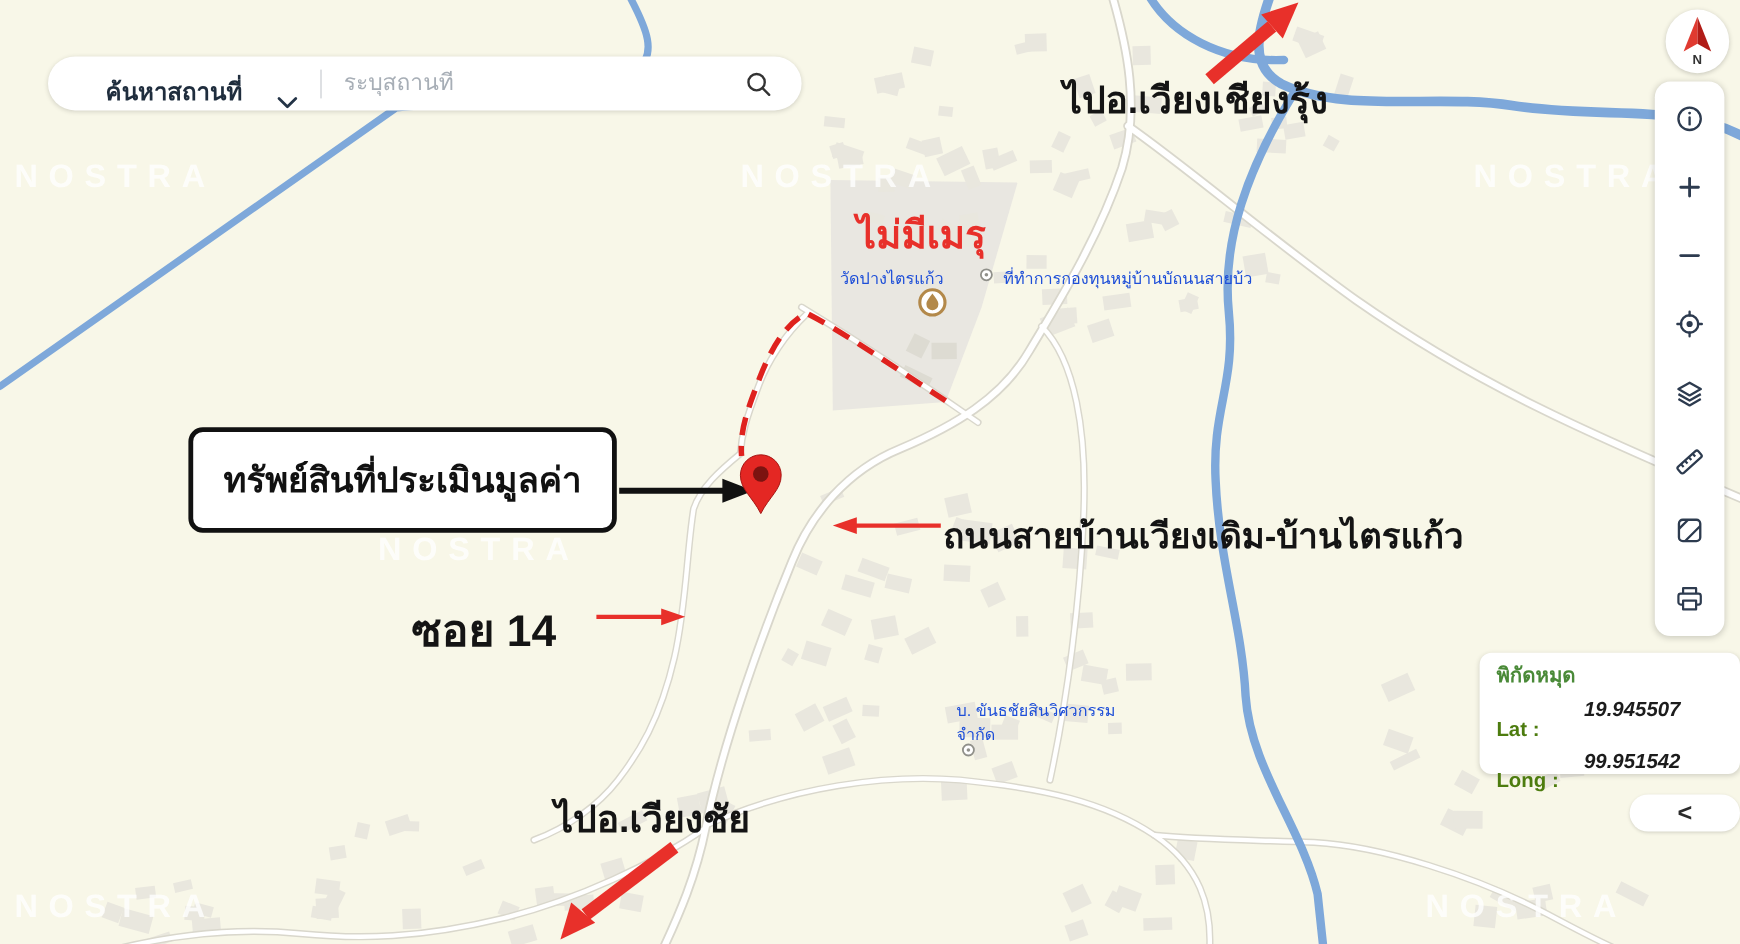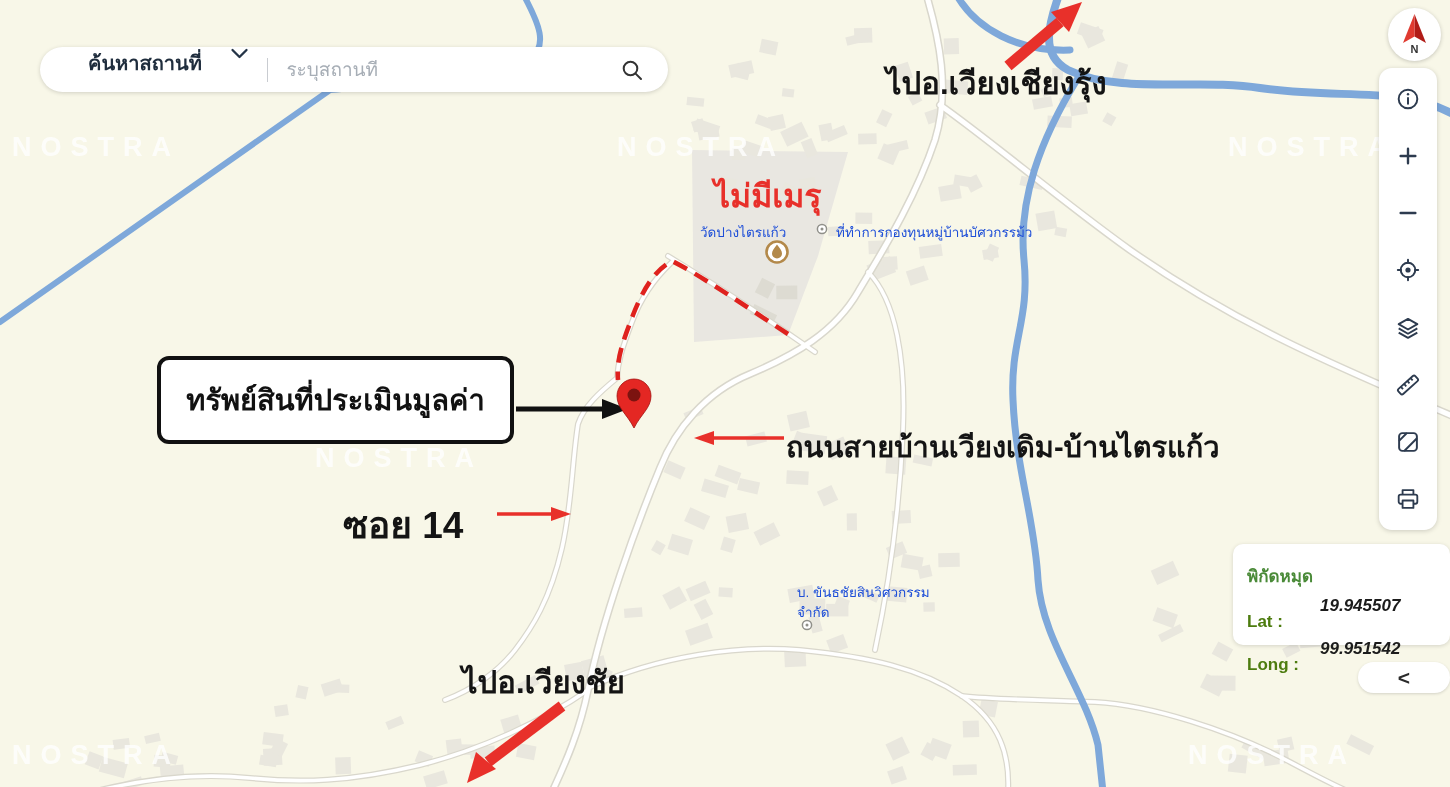--- a/index.html
+++ b/index.html
@@ -12,21 +12,21 @@
       letter-spacing:9px;white-space:nowrap;pointer-events:none;}
 
   
   .ann{position:absolute;color:#141414;font-weight:bold;font-size:30px;white-space:nowrap;}
   .ann-red{position:absolute;color:#e8302a;font-weight:bold;white-space:nowrap;}
   .poi-label{position:absolute;color:#1d4ed8;font-size:13.5px;white-space:nowrap;}
 
   
   .search-bar{position:absolute;left:40px;top:47px;width:628px;height:45px;background:#fff;
       border-radius:23px;box-shadow:0 1px 4px rgba(0,0,0,.16);display:flex;align-items:center;}
-  .search-cat{display:flex;align-items:flex-start;gap:28px;background:none;border:none;cursor:pointer;
+  .search-cat{display:flex;align-items:flex-end;gap:28px;background:none;border:none;cursor:pointer;
       padding:0 14px 0 48px;height:100%;}
   .search-cat-label{font-size:20px;font-weight:bold;color:#1f2d3d;white-space:nowrap;}
   .search-divider{width:1.5px;height:24px;background:#c9ccd1;margin:0 4px;}
   .search-input{flex:1;border:none;outline:none;background:transparent;font-size:19px;color:#333;
       padding:0 10px 0 14px;font-family:inherit;}
   .search-input::placeholder{color:#a7aeb6;}
   .search-btn{background:none;border:none;cursor:pointer;padding:0 24px 0 0;display:flex;align-items:center;}
 
   
   .prop-box{position:absolute;left:157px;top:356px;min-width:357px;height:88px;background:#fff;
@@ -39,21 +39,21 @@
       align-items:center;justify-content:space-between;padding:16px 0;box-sizing:border-box;}
   .tool-btn{width:30px;height:30px;background:none;border:none;cursor:pointer;display:flex;
       align-items:center;justify-content:center;padding:0;}
 
   
   .compass{position:absolute;left:1388px;top:8px;width:53px;height:53px;border-radius:50%;
       background:#fff;border:none;box-shadow:0 1px 4px rgba(0,0,0,.2);cursor:pointer;padding:0;}
 
   
   .coords{position:absolute;left:1233px;top:544px;width:217px;height:101px;background:#fff;
-      border-radius:10px;box-shadow:0 1px 4px rgba(0,0,0,.15);padding:18px 14px;box-sizing:border-box;}
+      border-radius:10px;box-shadow:0 1px 4px rgba(0,0,0,.15);padding:4px 14px;box-sizing:border-box;}
   .coords-title{color:#4a8a38;font-weight:bold;font-size:17px;}
   .coords-row{margin-top:7px;font-size:17px;display:flex;}
   .c-label{color:#4d7c0f;font-weight:bold;width:73px;flex:none;margin-top:16px;}
   .c-val{color:#1c1c1c;font-weight:bold;font-style:italic;}
 
   
   .collapse-btn{position:absolute;left:1358px;top:662px;width:92px;height:31px;background:#fff;
       border:none;border-radius:16px;box-shadow:0 1px 3px rgba(0,0,0,.15);cursor:pointer;
       font-size:21px;font-weight:bold;color:#2b2b2b;display:flex;align-items:center;justify-content:center;
       font-family:inherit;}
@@ -298,21 +298,21 @@
   </svg>
 
   <span class="wm" style="left:12px;top:132px">NOSTRA</span>
   <span class="wm" style="left:617px;top:132px">NOSTRA</span>
   <span class="wm" style="left:1228px;top:132px">NOSTRA</span>
   <span class="wm" style="left:315px;top:443px">NOSTRA</span>
   <span class="wm" style="left:12px;top:740px">NOSTRA</span>
   <span class="wm" style="left:1188px;top:740px">NOSTRA</span>
 
   <span class="poi-label" style="left:700px;top:221px">วัดปางไตรแก้ว</span>
-  <span class="poi-label" style="left:836px;top:221px">ที่ทำการกองทุนหมู่บ้านบัศวกรรม้ว</span>
+  <span class="poi-label" style="left:836px;top:221px">ที่ทำการกองทุนหมู่บ้านบัถนนสายบ้ว</span>
   <span class="poi-label" style="left:797px;top:581px">บ. ขันธชัยสินวิศวกรรม</span>
   <span class="poi-label" style="left:797px;top:601px">จำกัด</span>
 
   <div class="ann" style="left:886px;top:58px;font-size:31px">ไปอ.เวียงเชียงรุ้ง</div>
   <div class="ann-red" style="left:714px;top:170px;font-size:32px">ไม่มีเมรุ</div>
   <div class="ann" style="left:786px;top:424px;font-size:29px">ถนนสายบ้านเวียงเดิม-บ้านไตรแก้ว</div>
   <div class="ann" style="left:343px;top:495px;font-size:37px">ซอย 14</div>
   <div class="ann" style="left:462px;top:657px;font-size:31px">ไปอ.เวียงชัย</div>
 
   <div class="prop-box">ทรัพย์สินที่ประเมินมูลค่า</div>

